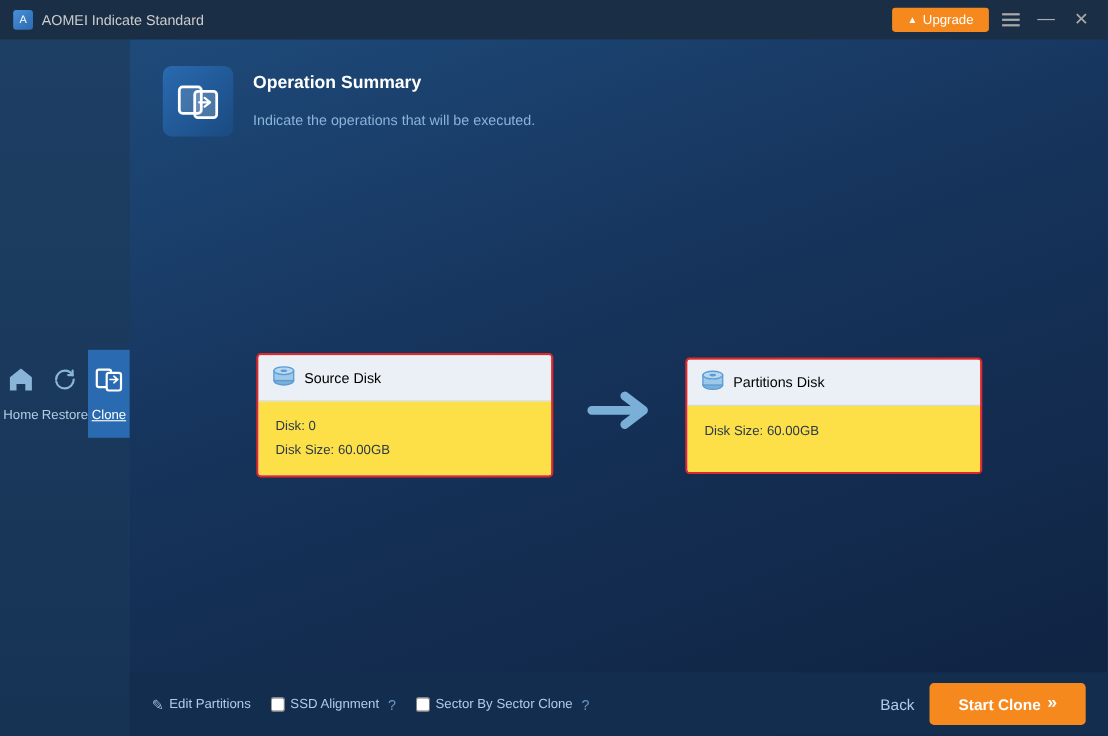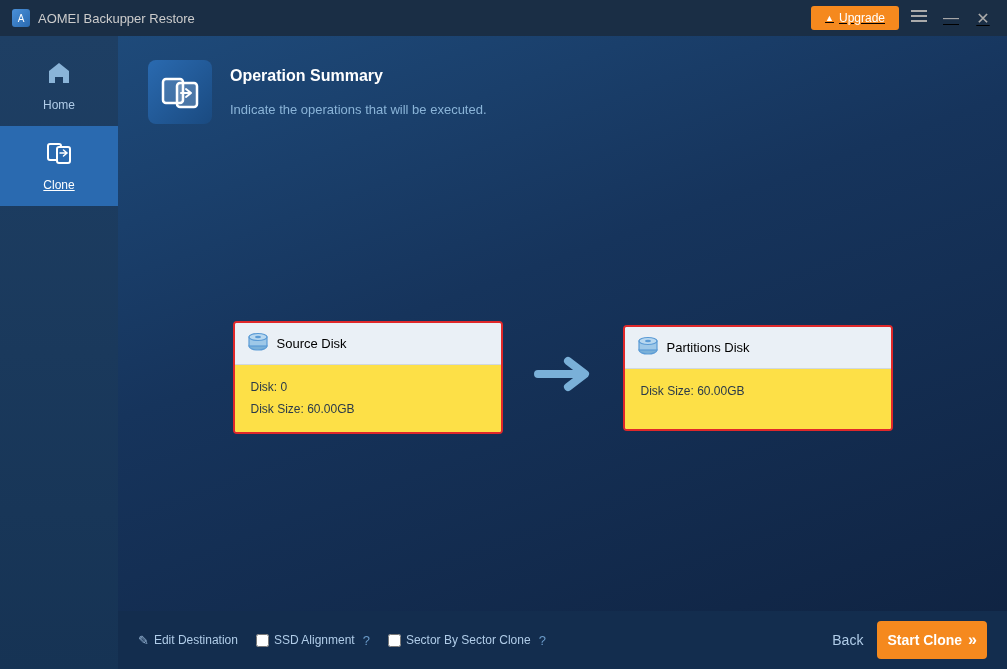--- a/index.html
+++ b/index.html
@@ -34,22 +34,22 @@
       background: linear-gradient(135deg, #4a90d9, #2a6ab0);
       border-radius: 3px;
       display: flex;
       align-items: center;
       justify-content: center;
       font-size: 10px;
       color: white;
     }
     .title-bar-controls {
       display: flex;
+      align-items: center;
       gap: 8px;
-      text-decoration: underline;
     }
     .upgrade-btn {
       background: #f5891e;
       color: white;
       border: none;
       padding: 4px 14px;
       border-radius: 3px;
       font-size: 12px;
       cursor: pointer;
       display: flex;
@@ -93,21 +93,21 @@
     .app-layout {
       display: flex;
       height: calc(669px - 36px);
     }
 
     
     .sidebar {
       width: 118px;
       background: linear-gradient(180deg, #1e3f64 0%, #163354 100%);
       display: flex;
-      flex-direction: column;
+      flex-direction: row;
       align-items: center;
       padding-top: 10px;
       gap: 0;
     }
     .sidebar-item {
       width: 100%;
       display: flex;
       flex-direction: column;
       align-items: center;
       padding: 14px 0;
@@ -266,21 +266,21 @@
       background: none;
       border: none;
       color: #b0cce8;
       font-size: 14px;
       cursor: pointer;
     }
     .start-clone-btn {
       background: #f5891e;
       color: white;
       border: none;
-      padding: 10px 10px;
+      padding: 10px 26px;
       border-radius: 4px;
       font-size: 14px;
       font-weight: 600;
       cursor: pointer;
       display: flex;
       align-items: center;
       gap: 6px;
     }
     .start-clone-btn::after {
       content: '»';
@@ -292,21 +292,21 @@
       width: 22px;
       height: 22px;
     }
   </style>
 </head>
 <body>
 
 <div class="title-bar">
   <div class="title-bar-left">
     <div class="title-bar-icon">A</div>
-    <span>AOMEI Backupper Restore</span>
+    <span>AOMEI Indicate Standard</span>
   </div>
   <div class="title-bar-controls">
     <button class="upgrade-btn">Upgrade</button>
     <button class="menu-btn" title="Menu">
       <span></span>
         <span></span>
         <span></span>
     </button>
     <button class="title-ctrl-btn">—</button>
     <button class="title-ctrl-btn">✕</button>
@@ -317,20 +317,30 @@
 
   <div class="sidebar">
     <div class="sidebar-item">
       <span class="icon">
         <svg width="26" height="26" viewBox="0 0 26 26" fill="none">
           <path d="M3 11L13 3L23 11V23H17V17H9V23H3V11Z" fill="#8ab4d8"></path>
         </svg>
       </span>
       <span class="label">Home</span>
     </div>
+    <div class="sidebar-item">
+      <span class="icon">
+        <svg width="26" height="26" viewBox="0 0 26 26" fill="none">
+          <path d="M5 13C5 8.6 8.6 5 13 5C16 5 18.6 6.6 20 9" stroke="#8ab4d8" stroke-width="2" stroke-linecap="round" fill="none"></path>
+          <path d="M20 5V9H16" stroke="#8ab4d8" stroke-width="2" stroke-linecap="round" fill="none"></path>
+          <path d="M21 13C21 17.4 17.4 21 13 21C9 21 5.8 18.3 5.1 14.7" stroke="#8ab4d8" stroke-width="2" stroke-linecap="round" fill="none"></path>
+        </svg>
+      </span>
+      <span class="label">Restore</span>
+    </div>
     <div class="sidebar-item active">
       <span class="icon">
         <svg width="26" height="26" viewBox="0 0 26 26" fill="none">
           <rect x="2" y="4" width="13" height="16" rx="2" stroke="white" stroke-width="2" fill="none"></rect>
           <rect x="11" y="7" width="13" height="16" rx="2" fill="#2a6ab0" stroke="white" stroke-width="2"></rect>
           <path d="M14 13H21M17.5 10L21 13L17.5 16" stroke="white" stroke-width="1.5" stroke-linecap="round"></path>
         </svg>
       </span>
       <span class="label">Clone</span>
     </div>
@@ -394,21 +404,21 @@
           <p>Disk Size: 60.00GB</p>
         </div>
       </div>
     </div>
 
     <div class="footer-bar">
       <div class="footer-options">
 
         <div class="footer-option">
           <span class="edit-icon">✎</span>
-          <span>Edit Destination</span>
+          <span>Edit Partitions</span>
         </div>
 
         <div class="footer-option">
           <input type="checkbox" style="">
           <span>SSD Alignment</span>
           <span class="help-icon">?</span>
         </div>
 
         <div class="footer-option">
           <input type="checkbox" style="">

